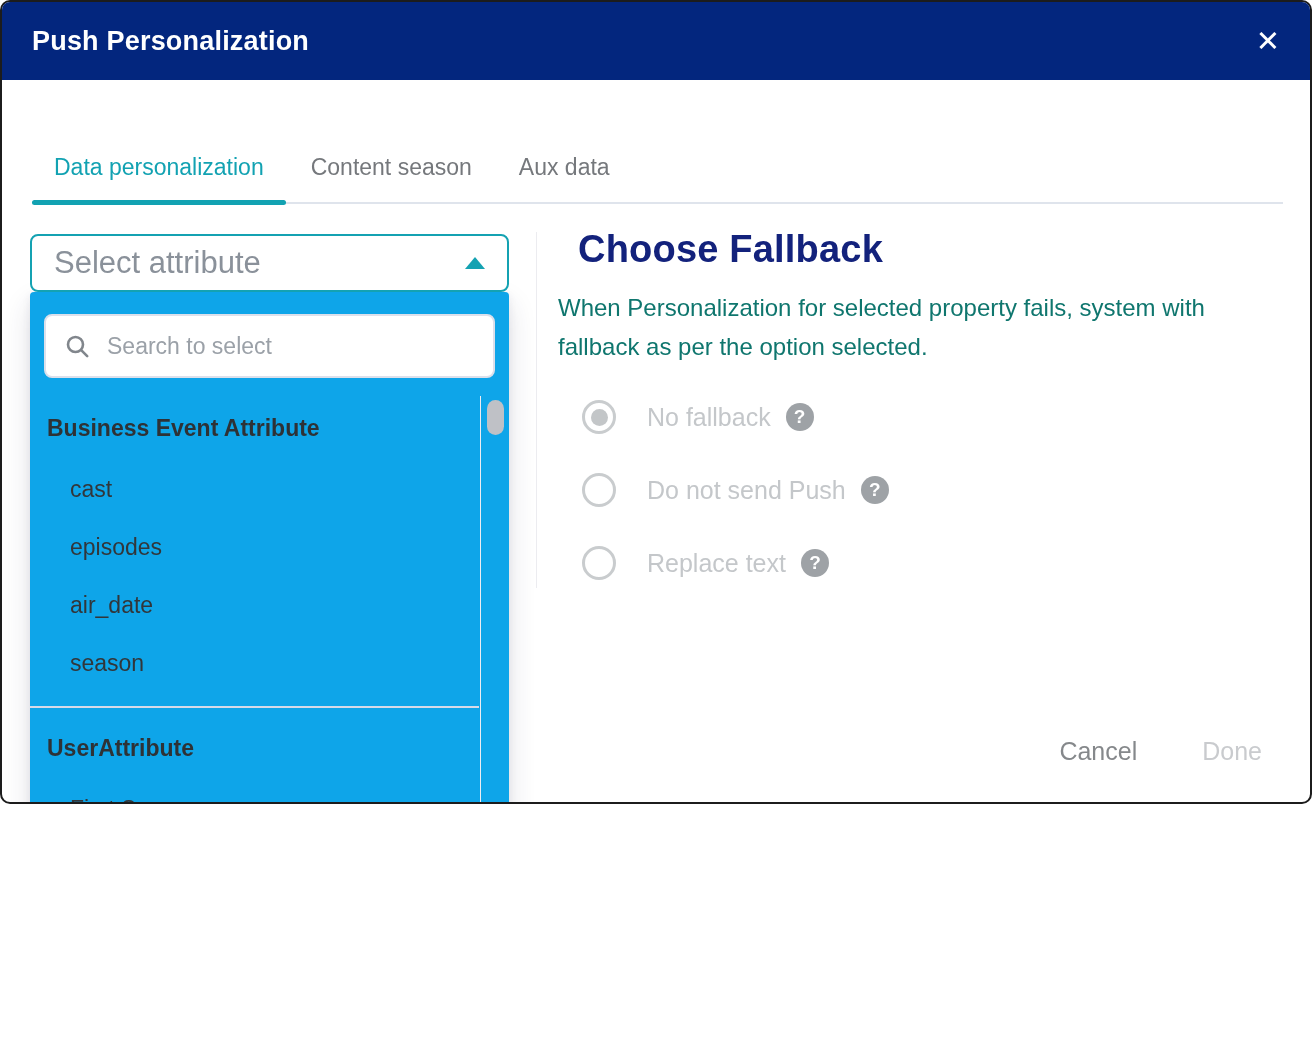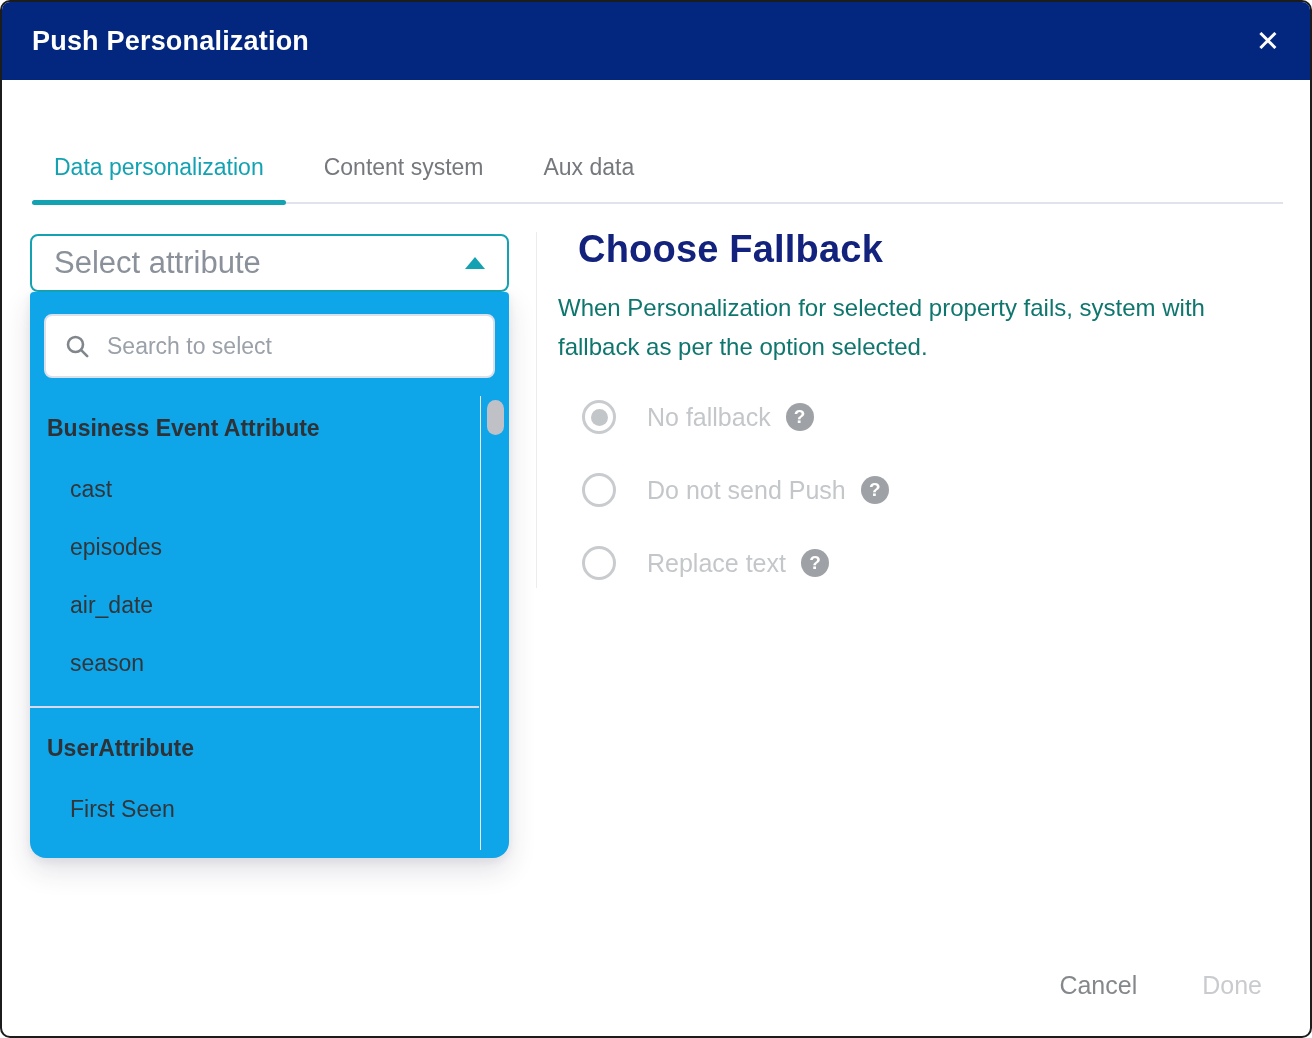--- a/index.html
+++ b/index.html
@@ -1,39 +1,39 @@
 <!DOCTYPE html>
 <html><head>
 <meta charset="utf-8">
 <style>
   * { box-sizing: border-box; margin: 0; padding: 0; }
   html, body { width: 1312px; height: 1038px; background: #fff; }
   body { font-family: "Liberation Sans", sans-serif; }
 
   .modal {
-    position: relative; width: 1312px; height: 1038px;
+    position: relative; width: 1312px; height: 804px;
     background: #fff; border: 2px solid #1c1c1c; border-radius: 10px;
     overflow: hidden;
   }
 
   
   .header {
     height: 78px; background: #03267E; display: flex; align-items: center;
     padding: 0 30px; position: relative;
   }
   .header-title { color: #fff; font-size: 27px; font-weight: 600; letter-spacing: .2px; }
   .close-btn {
     position: absolute; right: 24px; top: 50%; transform: translateY(-50%);
     color: #fff; font-size: 29px; font-weight: 400; background: none; border: none;
     cursor: pointer; line-height: 1; padding: 6px; font-family: "Liberation Sans", sans-serif;
   }
 
   
   .tabs {
-    display: flex; gap: 16px; padding: 0 30px; margin-top: 72px; position: relative;
+    display: flex; gap: 3px; padding: 0 30px; margin-top: 72px; position: relative;
   }
   .tabs-divider {
     position: absolute; left: 30px; right: 27px; bottom: 0; height: 2px;
     background: #dfe4ec;
   }
   .tab {
     font-size: 23px; color: #75787c; padding: 0 22px 22px 22px; position: relative;
     cursor: pointer; line-height: 30px; background: none; border: none;
     font-family: "Liberation Sans", sans-serif;
   }
@@ -141,21 +141,21 @@
 
 <div class="modal">
 
   <div class="header">
     <div class="header-title">Push Personalization</div>
     <button class="close-btn">✕</button>
   </div>
 
   <div class="tabs">
     <button class="tab active">Data personalization</button>
-    <button class="tab">Content system</button>
+    <button class="tab">Content season</button>
     <button class="tab">Aux data</button>
     <div class="tabs-divider"></div>
   </div>
 
   <div class="content">
 
     <div class="select-box">
       <span class="select-placeholder">Select attribute</span>
       <span class="caret-up"></span>
     </div>

